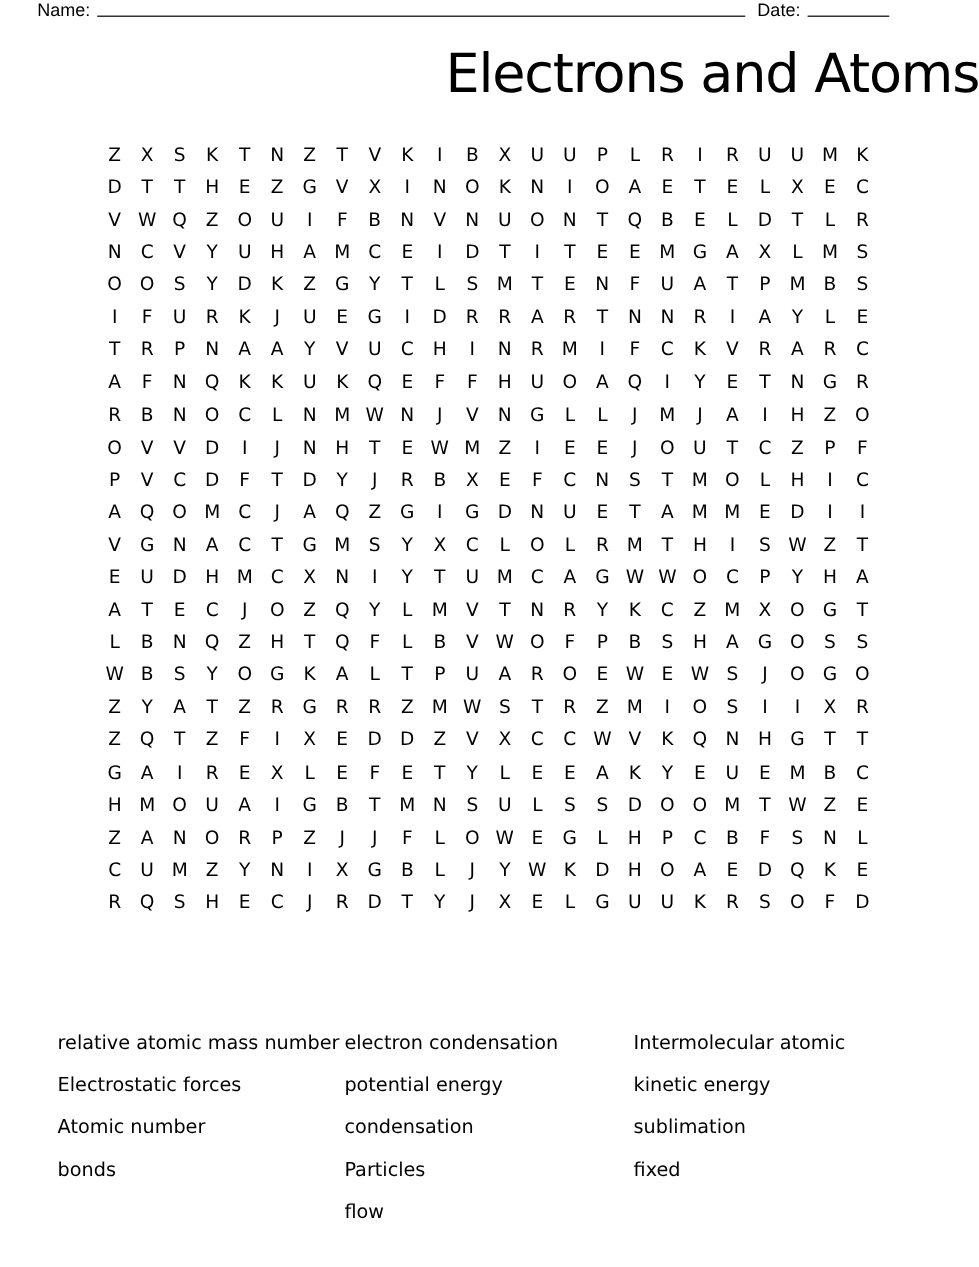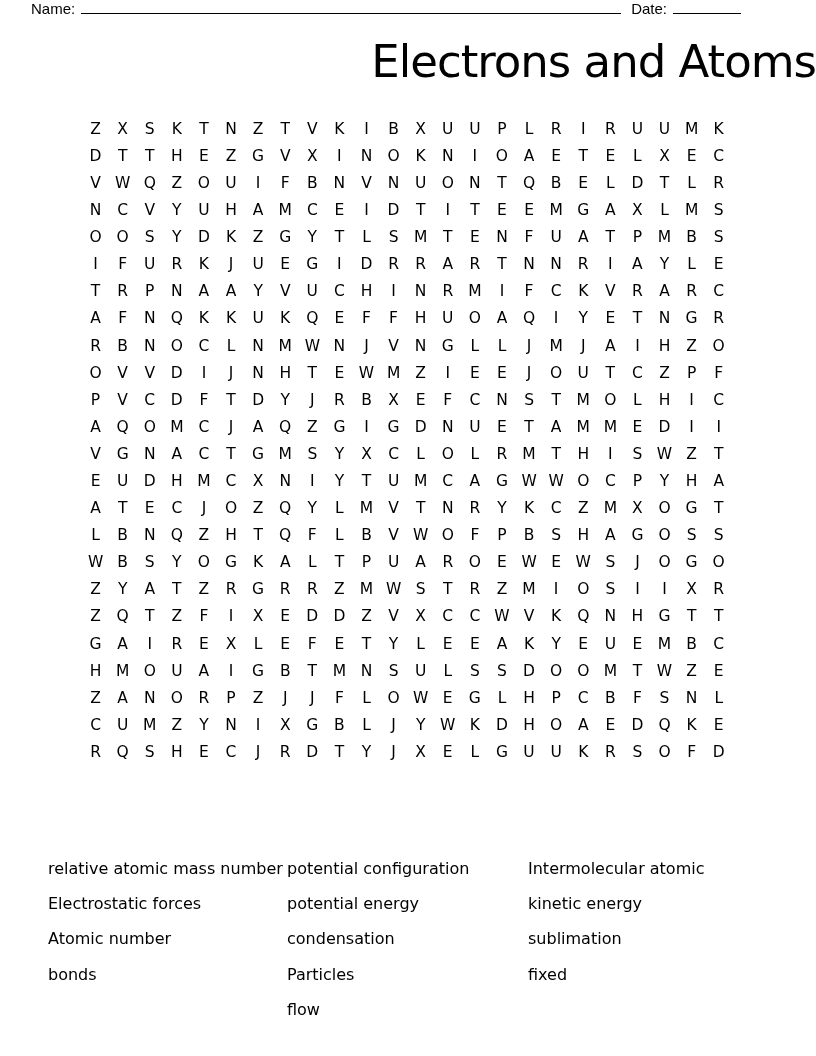--- a/index.html
+++ b/index.html
@@ -672,21 +672,21 @@
   </div>
 
 <div class="words">
   <div class="word-col">
       <div class="word">relative atomic mass number</div>
       <div class="word">Electrostatic forces</div>
       <div class="word">Atomic number</div>
       <div class="word">bonds</div>
     </div>
   <div class="word-col">
-      <div class="word">potential configuration</div>
+      <div class="word">electron condensation</div>
       <div class="word">potential energy</div>
       <div class="word">condensation</div>
       <div class="word">Particles</div>
       <div class="word">flow</div>
     </div>
   <div class="word-col">
       <div class="word">Intermolecular atomic</div>
       <div class="word">kinetic energy</div>
       <div class="word">sublimation</div>
       <div class="word">fixed</div>

